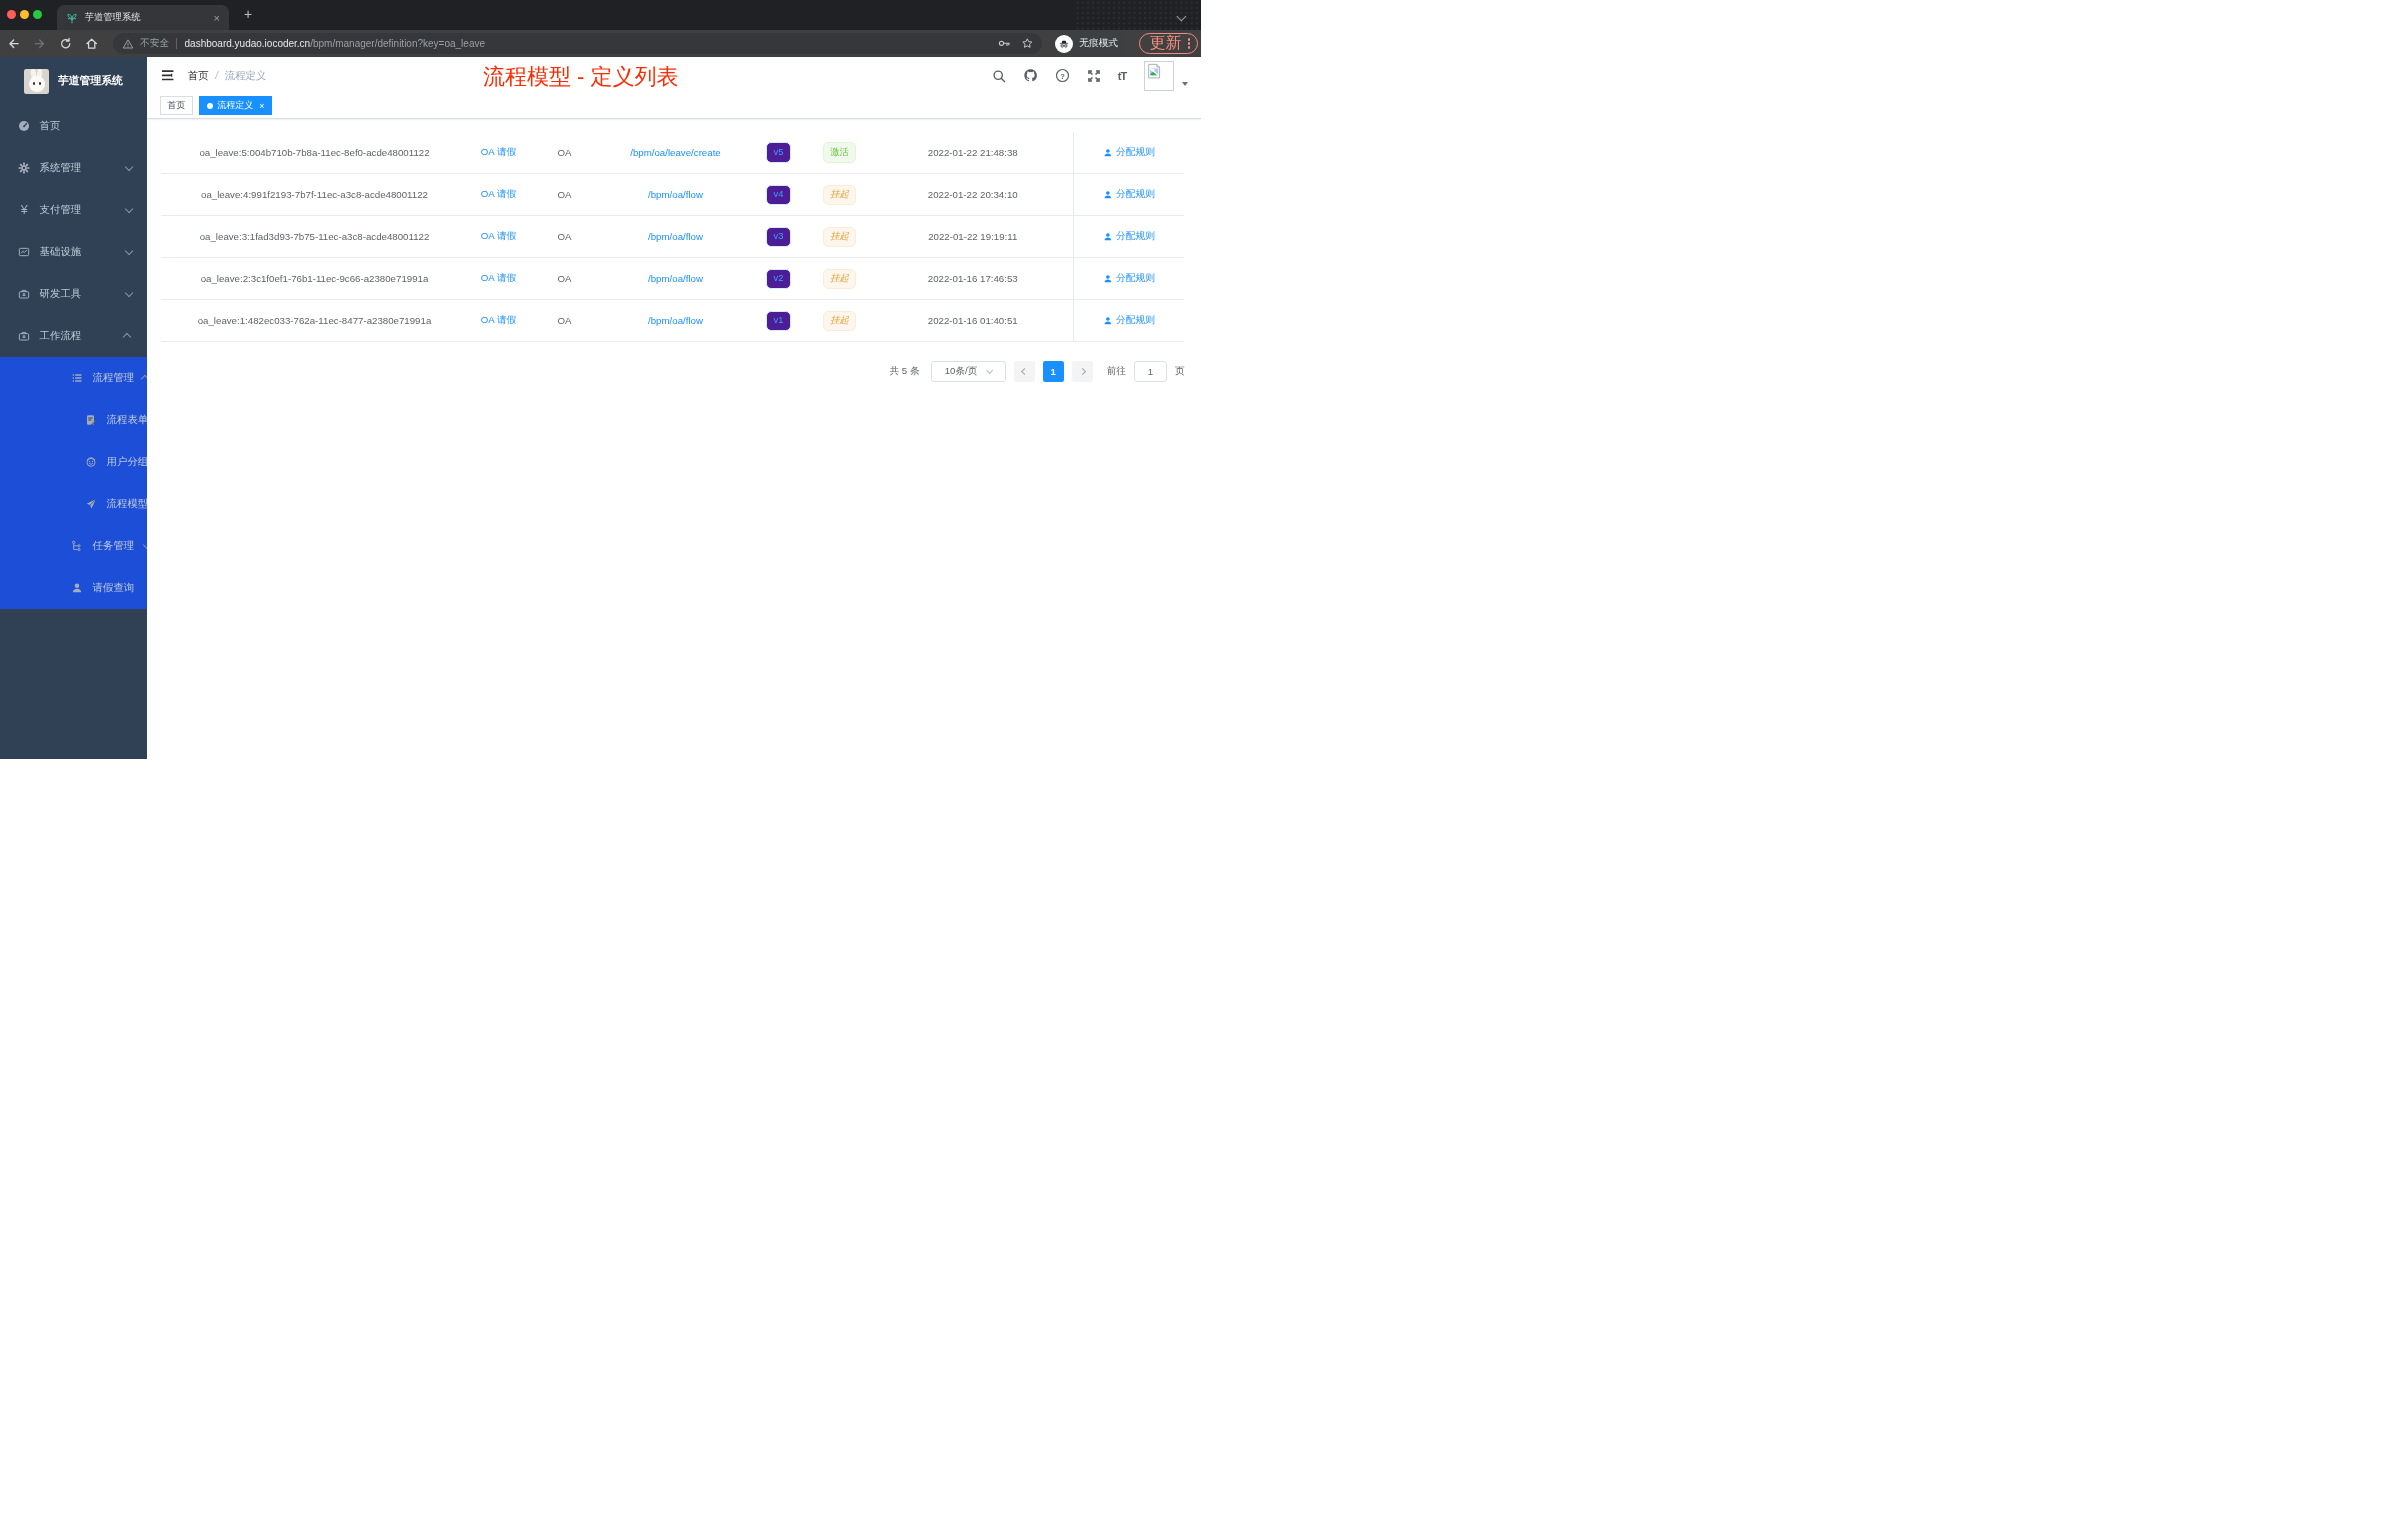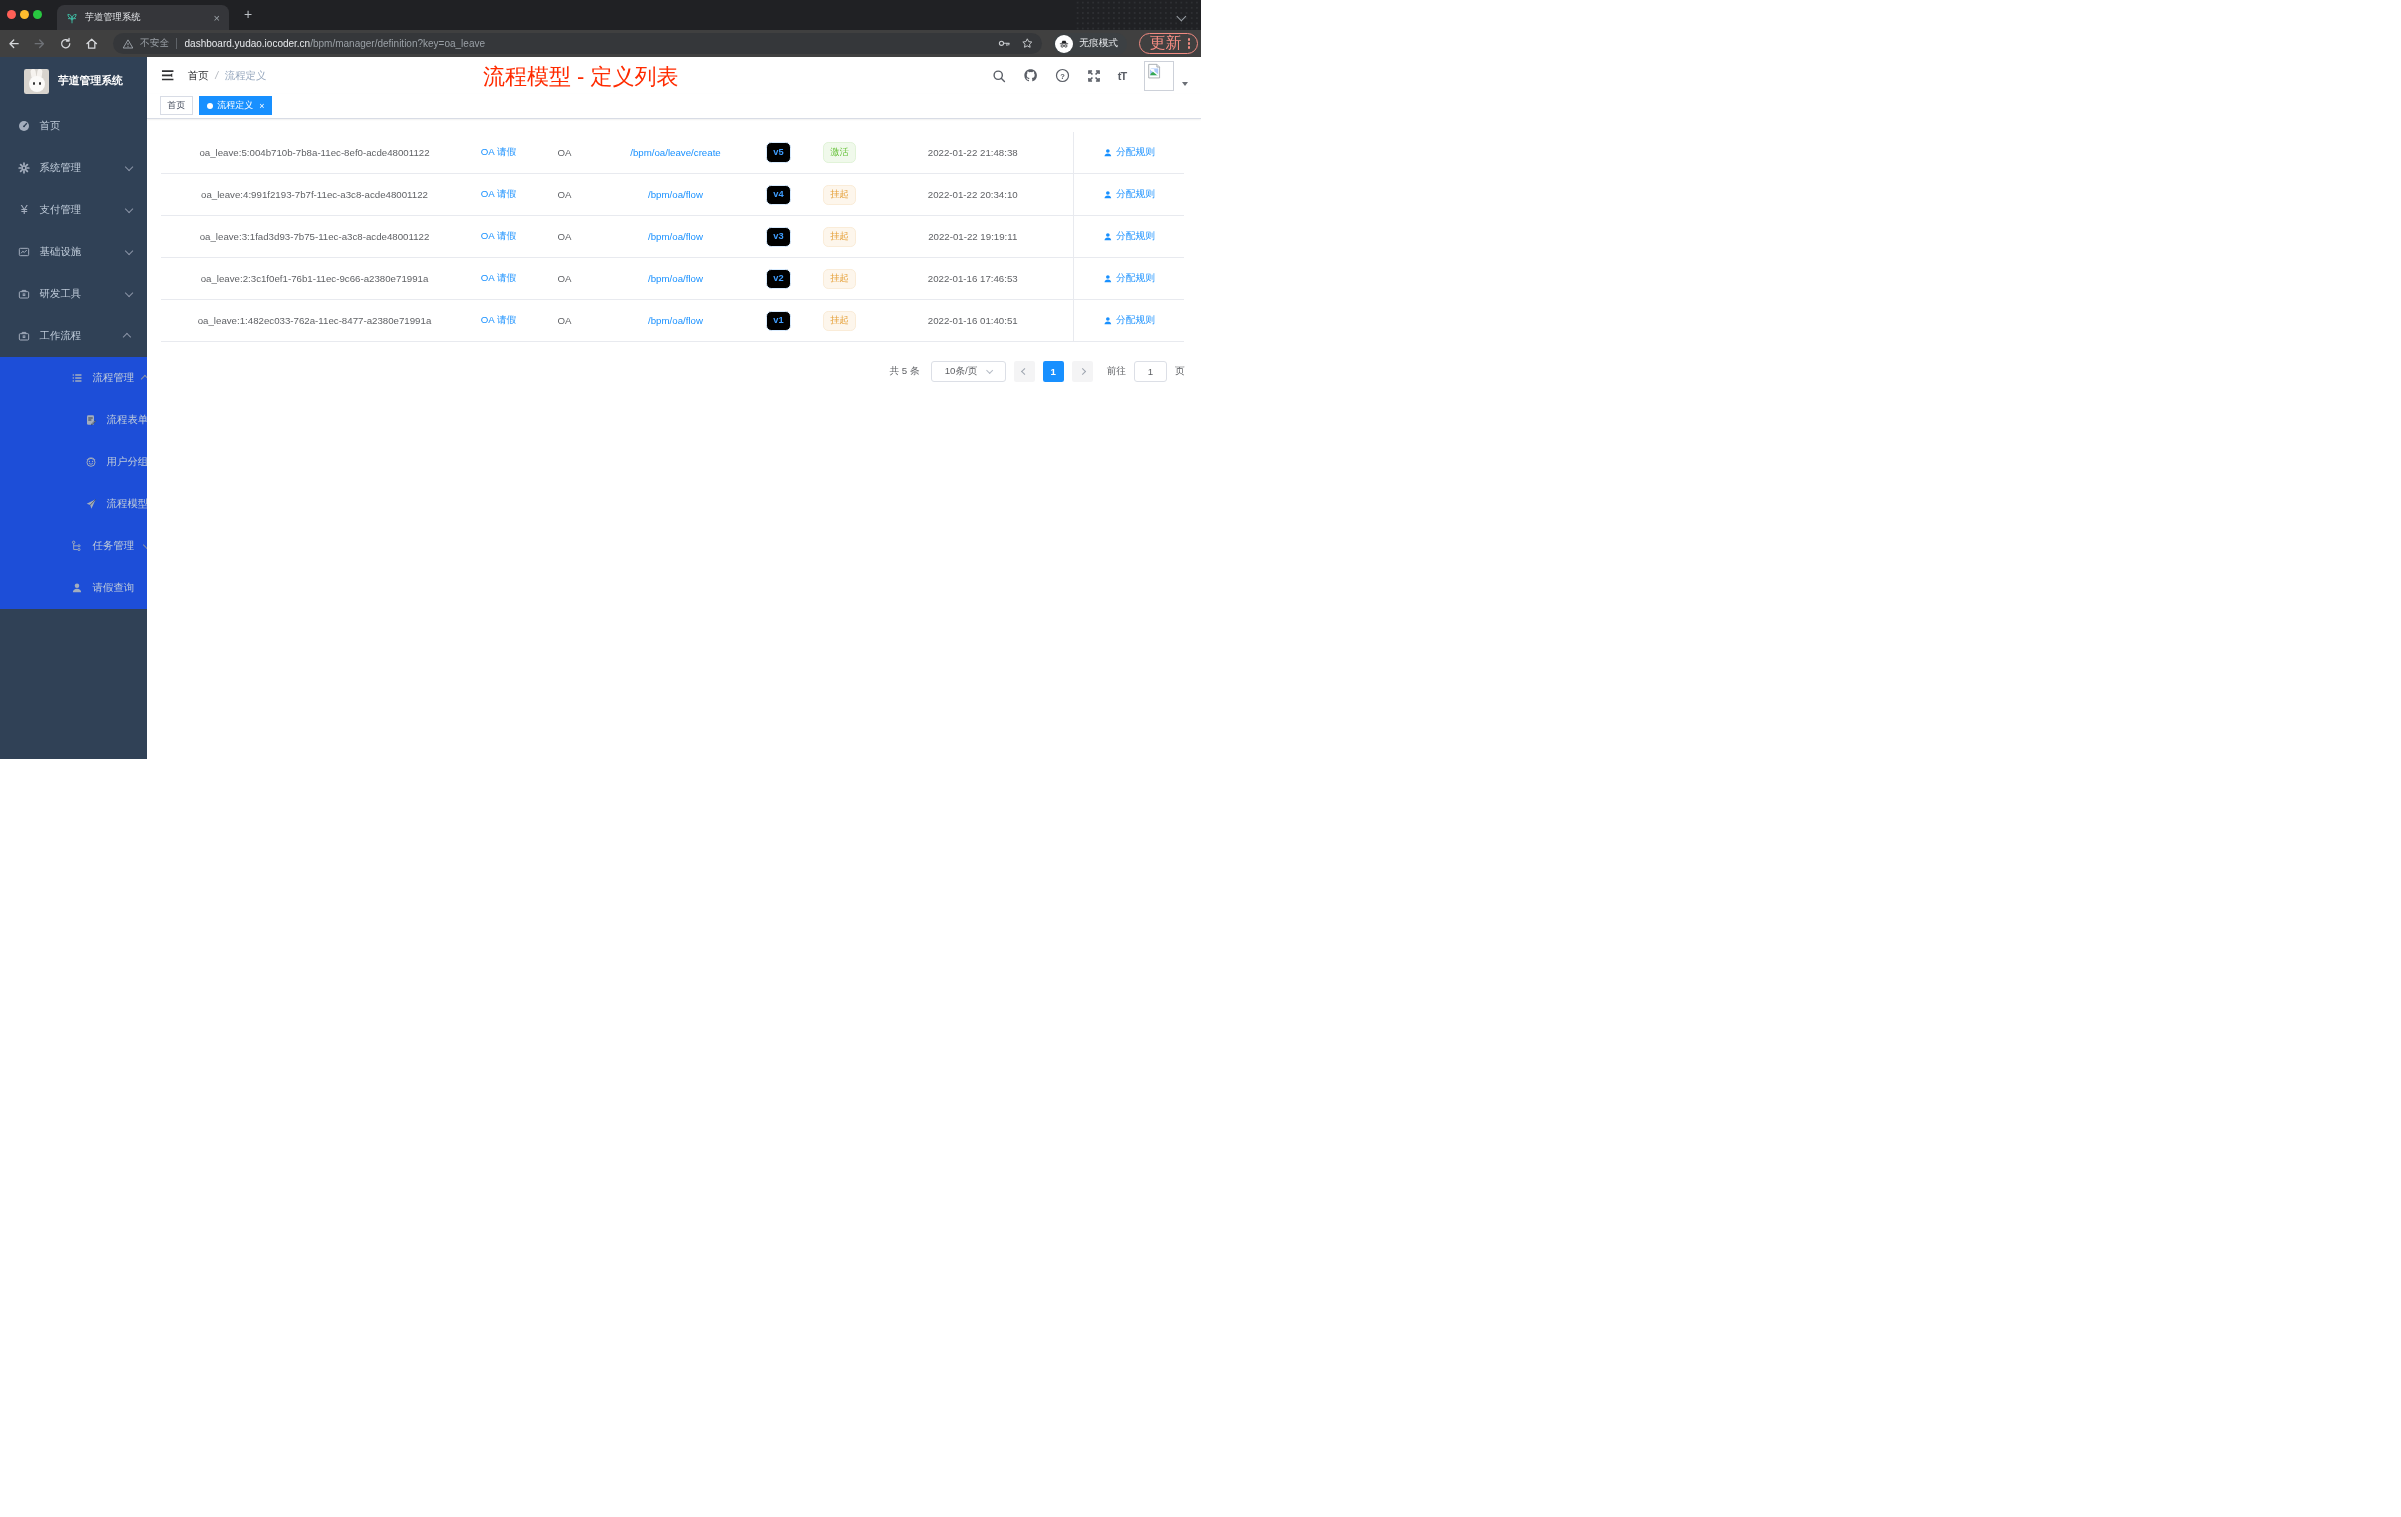--- a/index.html
+++ b/index.html
@@ -99,23 +99,23 @@
   .content { flex:1; overflow:hidden; background:#fff; }
   table.grid { border-collapse:collapse; margin:13.4px 16.3px 0 14px; width:1023px; table-layout:fixed;
     font-size:9.7px; color:#606266; }
   table.grid th { background:#f8f8f9; color:#515a6e; font-weight:bold; height:33px; font-size:9.7px; }
   table.grid td { height:42px; text-align:center; border-bottom:0.7px solid #e8eaef; background:#fff; }
   table.grid th { text-align:center; }
   table.grid tr:first-child th { border-bottom:0.7px solid #e8eaef; }
   .col-op { border-left:0.7px solid #e8eaef; }
   a.lnk { color:#1890ff; text-decoration:none; cursor:pointer; }
   .badge { display:inline-block; padding:4.5px 6.7px; border-radius:5.2px; font-size:9.3px; line-height:1; }
-  .badge.ver { background:#000000; border:0.7px solid #d9ecff; color:#409eff;font-weight:bold; }
+  .badge.ver { background:#4c1d95; border:0.7px solid #d9ecff; color:#409eff; }
   .badge.success { background:#f0f9eb; border:0.7px solid #e1f3d8; color:#67c23a; }
-  .badge.warning { background:#fdf6ec; border:0.7px solid #faecd8; color:#e6a23c; }
+  .badge.warning { background:#fdf6ec; border:0.7px solid #faecd8; color:#e6a23c;font-style:italic; }
   .op-cell { color:#1890ff; display:inline-flex; align-items:center; gap:3.7px; cursor:pointer; }
 
   .pagination { display:flex; align-items:center; justify-content:flex-end; gap:8px;
     margin:18.6px 16.3px 0 0; font-size:9.7px; color:#606266; }
   .pg-total { margin-right:3px; }
   .pg-select { width:75px; height:21.5px; border:0.7px solid #dcdfe6; border-radius:3px; display:flex;
     align-items:center; justify-content:center; gap:9px; color:#606266; cursor:pointer; }
   .pg-select .chev2 { width:5.2px; height:5.2px; border-right:1.1px solid #b6bcc6; border-bottom:1.1px solid #b6bcc6;
     transform:rotate(45deg) translateY(-1.5px); }
   .pg-btn { width:21px; height:21px; border-radius:2.2px; background:#f4f4f5; display:flex;

